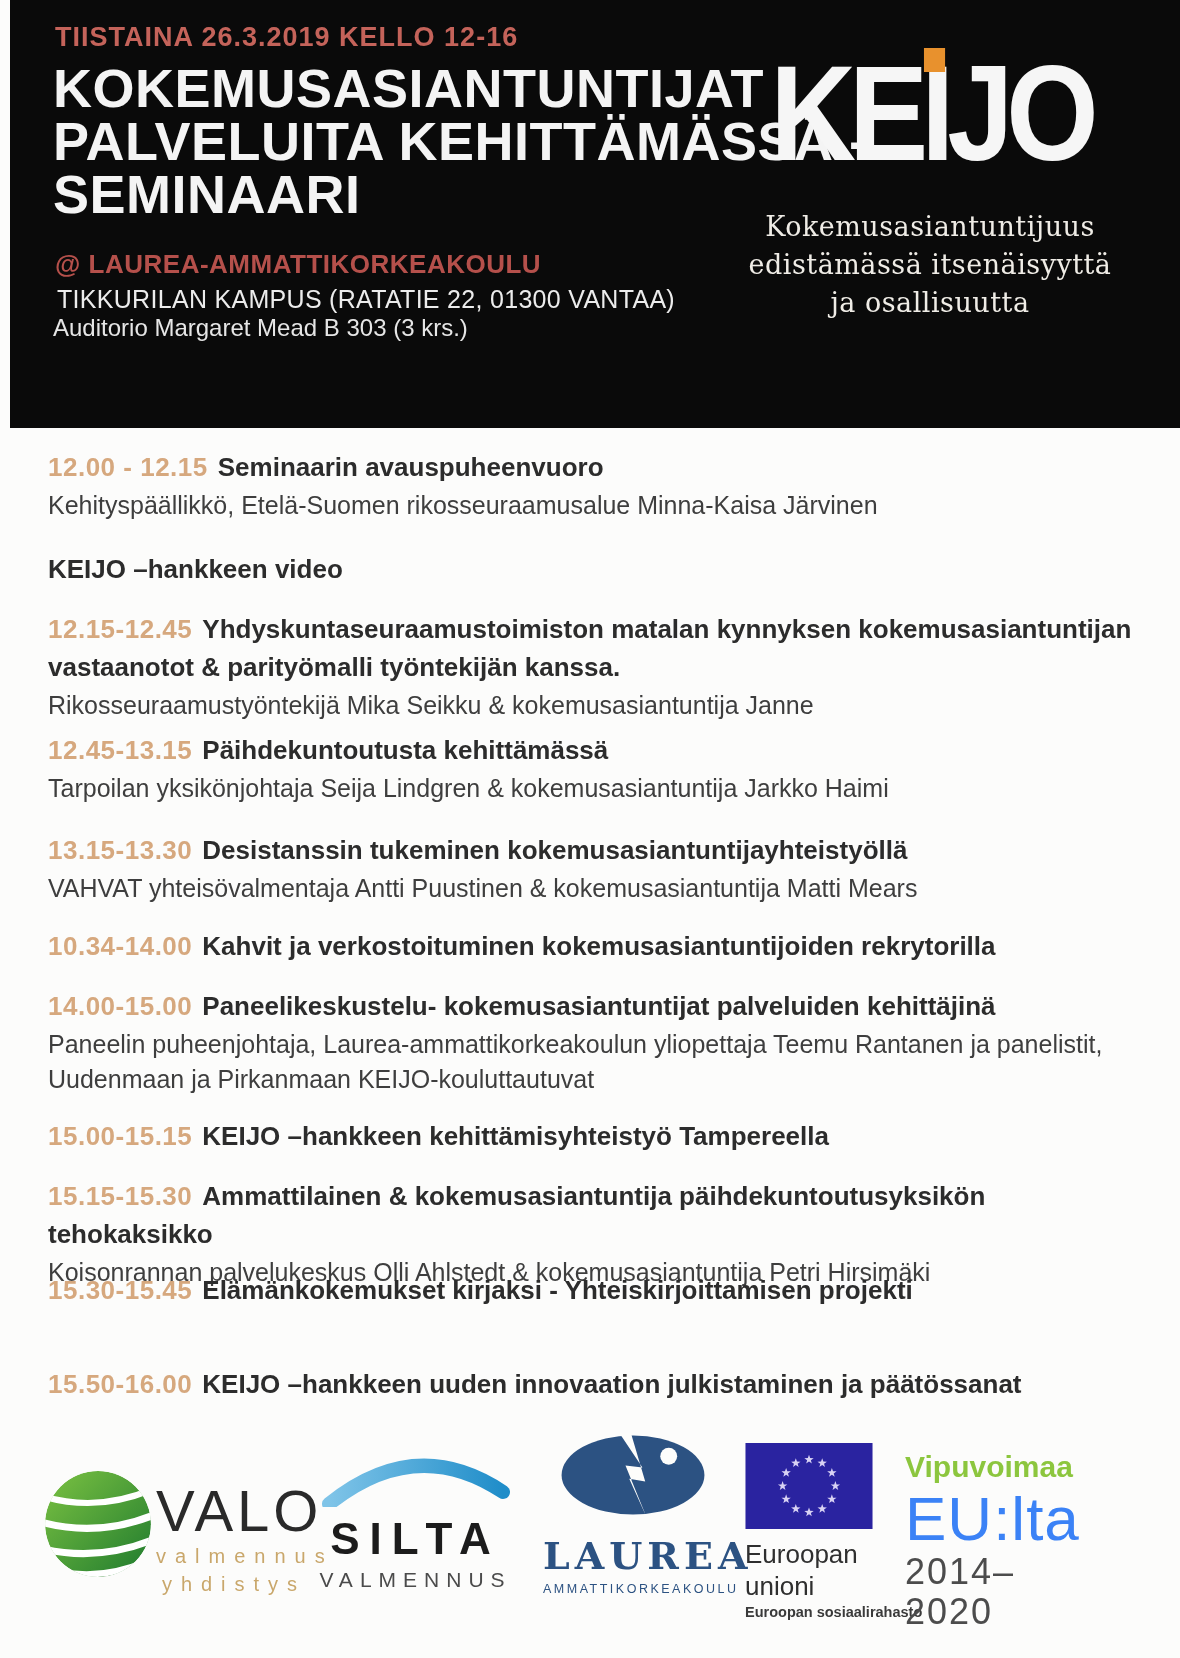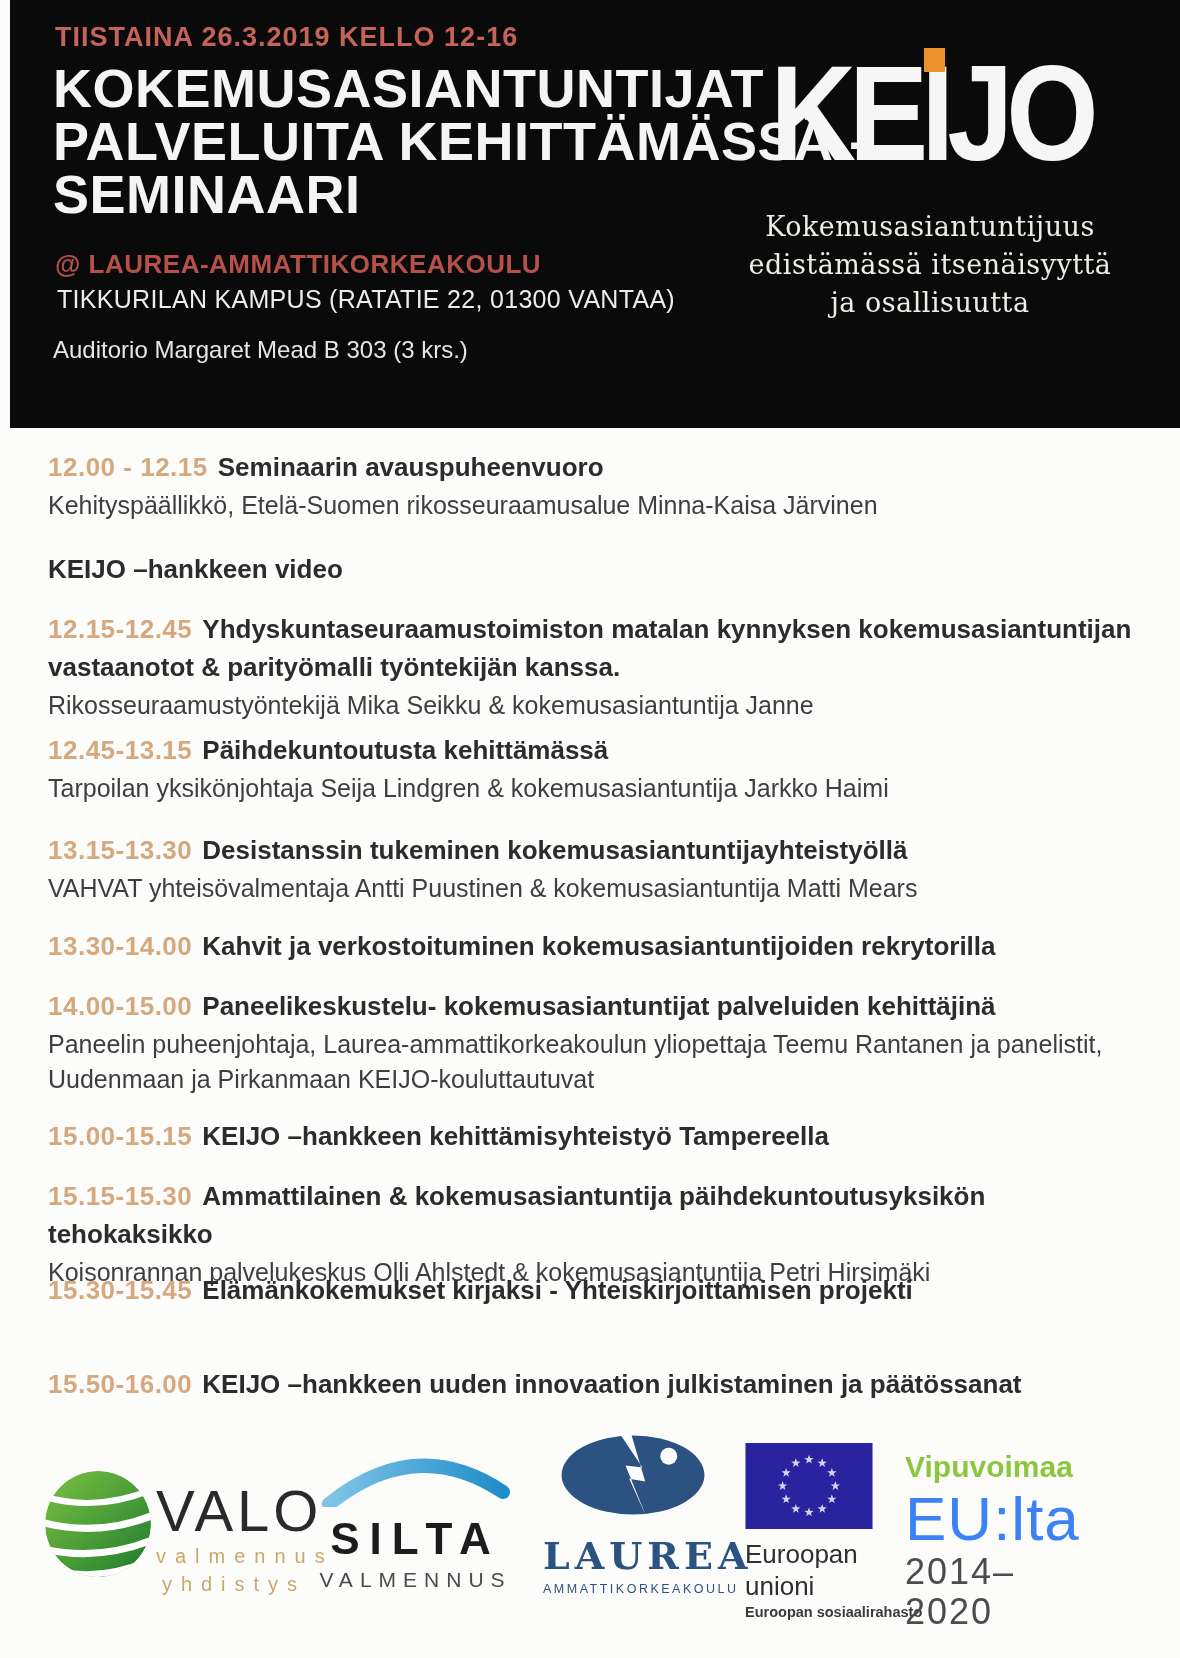--- a/index.html
+++ b/index.html
@@ -24,21 +24,21 @@
   }
   .venue-at{
     position:absolute;left:45px;top:249px;
     font-size:26px;font-weight:700;letter-spacing:.5px;color:#b5504b;
   }
   .venue-campus{
     position:absolute;left:47px;top:285px;
     font-size:25px;font-weight:500;color:#ececec;letter-spacing:.3px;
   }
   .venue-room{
-    position:absolute;left:43px;top:336px;
+    position:absolute;left:43px;top:314px;
     font-size:24px;font-weight:400;color:#e6e6e6;
   }
   
   .keijo{
     position:absolute;left:692px;top:34px;width:458px;height:165px;
     text-align:center;white-space:nowrap;
     transform:scaleX(.88);transform-origin:center;
   }
   .keijo span{
     font-size:135px;font-weight:800;color:#f6f6f6;
@@ -120,21 +120,21 @@
 </div>
 <div class="blk" style="top:733px">
   <div><span class="time">12.45-13.15</span><span class="btitle">Päihdekuntoutusta kehittämässä</span></div>
   <div class="detail">Tarpoilan yksikönjohtaja Seija Lindgren &amp; kokemusasiantuntija Jarkko Haimi</div>
 </div>
 <div class="blk" style="top:833px">
   <div><span class="time">13.15-13.30</span><span class="btitle">Desistanssin tukeminen kokemusasiantuntijayhteistyöllä</span></div>
   <div class="detail">VAHVAT yhteisövalmentaja Antti Puustinen &amp; kokemusasiantuntija Matti Mears</div>
 </div>
 <div class="blk" style="top:929px">
-  <div><span class="time">13.30-14.00</span><span class="btitle">Kahvit ja verkostoituminen kokemusasiantuntijoiden rekrytorilla</span></div>
+  <div><span class="time">10.34-14.00</span><span class="btitle">Kahvit ja verkostoituminen kokemusasiantuntijoiden rekrytorilla</span></div>
 
 </div>
 <div class="blk" style="top:989px">
   <div><span class="time">14.00-15.00</span><span class="btitle">Paneelikeskustelu- kokemusasiantuntijat palveluiden kehittäjinä</span></div>
   <div class="detail">Paneelin puheenjohtaja, Laurea-ammattikorkeakoulun yliopettaja Teemu Rantanen ja panelistit, Uudenmaan ja Pirkanmaan KEIJO-kouluttautuvat</div>
 </div>
 <div class="blk" style="top:1119px">
   <div><span class="time">15.00-15.15</span><span class="btitle">KEIJO –hankkeen kehittämisyhteistyö Tampereella</span></div>
 
 </div>

